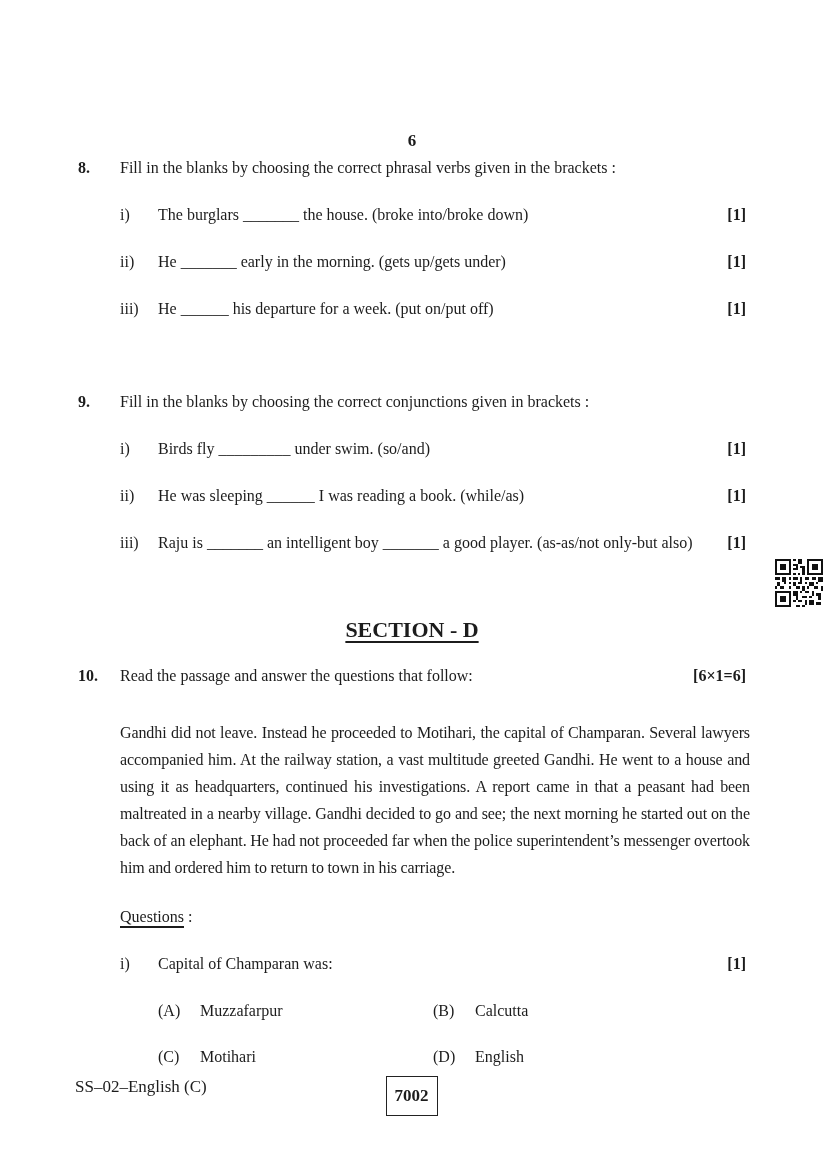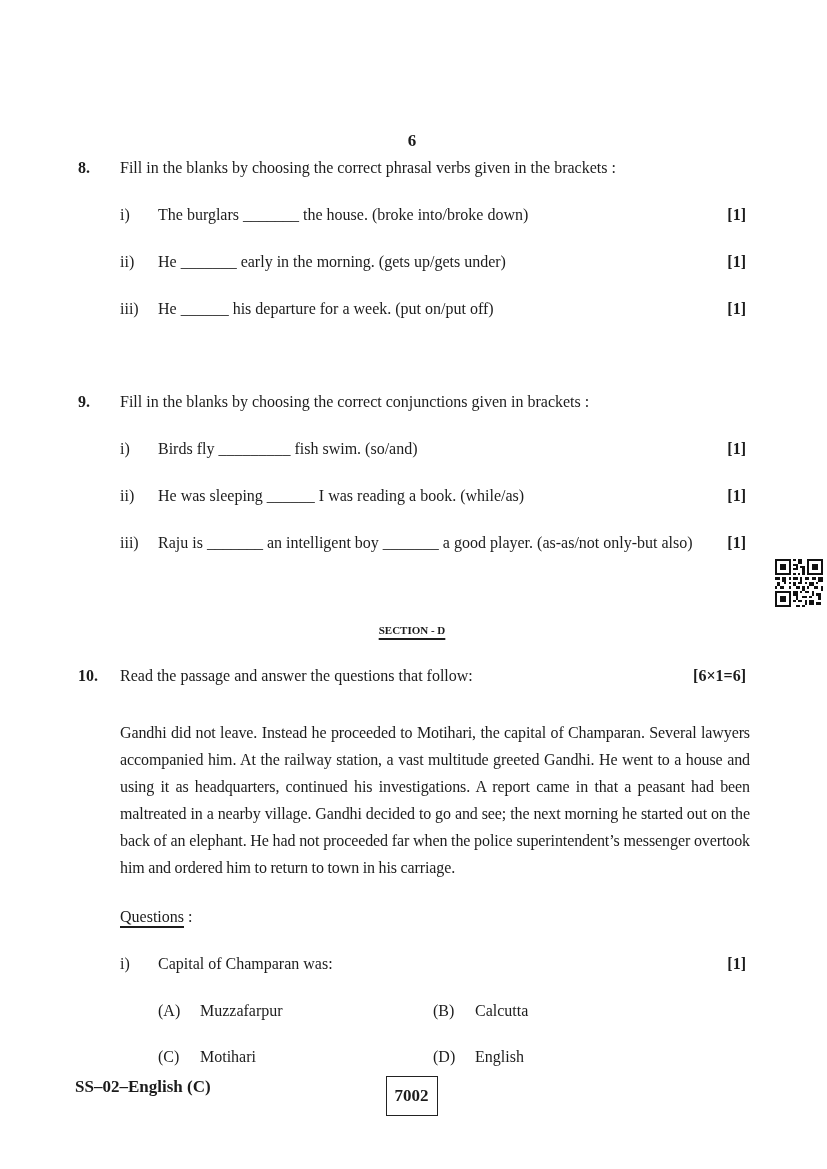--- a/index.html
+++ b/index.html
@@ -34,21 +34,21 @@
   .marks { flex: none; font-weight: bold; }
 
   #q8 .q-head { margin-top: 5px; }
   #q8 .q-item:first-of-type { margin-top: 26px; }
   #q9 .q-head { margin-top: 71px; }
 
   .section-title {
     margin-top: 65px;
     text-align: center;
     font-weight: bold;
-    font-size: 11px;
+    font-size: 22px;
     line-height: 22px;
   }
   .u {
     text-decoration: underline;
     text-decoration-thickness: 1.5px;
     text-underline-offset: 4px;
   }
 
   #q10 .q-head { margin-top: 24px; }
 
@@ -82,21 +82,21 @@
   }
 
   .footer {
     position: absolute;
     left: 75px;
     right: 79px;
     top: 1076px;
     height: 30px;
     line-height: 22px;
   }
-  .paper-code { font-weight: bold; font-size: 17px; }
+  .paper-code { font-weight: normal; font-size: 17px; }
   .code-box {
     position: absolute;
     left: 50%;
     top: 0;
     transform: translateX(-50%);
     border: 1.8px solid #222222;
     padding: 8px 8px;
     font-weight: bold;
     font-size: 17px;
   }
@@ -131,21 +131,21 @@
       </div>
     </section>
 
     <section id="q9">
       <div class="q-head">
         <span class="q-num">9.</span>
         <span class="q-text">Fill in the blanks by choosing the correct conjunctions given in brackets :</span>
       </div>
       <div class="q-item">
         <span class="item-label">i)</span>
-        <span class="item-text">Birds fly _________ fish swim. (so/and)</span>
+        <span class="item-text">Birds fly _________ under swim. (so/and)</span>
         <span class="marks">[1]</span>
       </div>
       <div class="q-item">
         <span class="item-label">ii)</span>
         <span class="item-text">He was sleeping ______ I was reading a book. (while/as)</span>
         <span class="marks">[1]</span>
       </div>
       <div class="q-item">
         <span class="item-label">iii)</span>
         <span class="item-text">Raju is _______ an intelligent boy _______ a good player. (as-as/not only-but also)</span>

